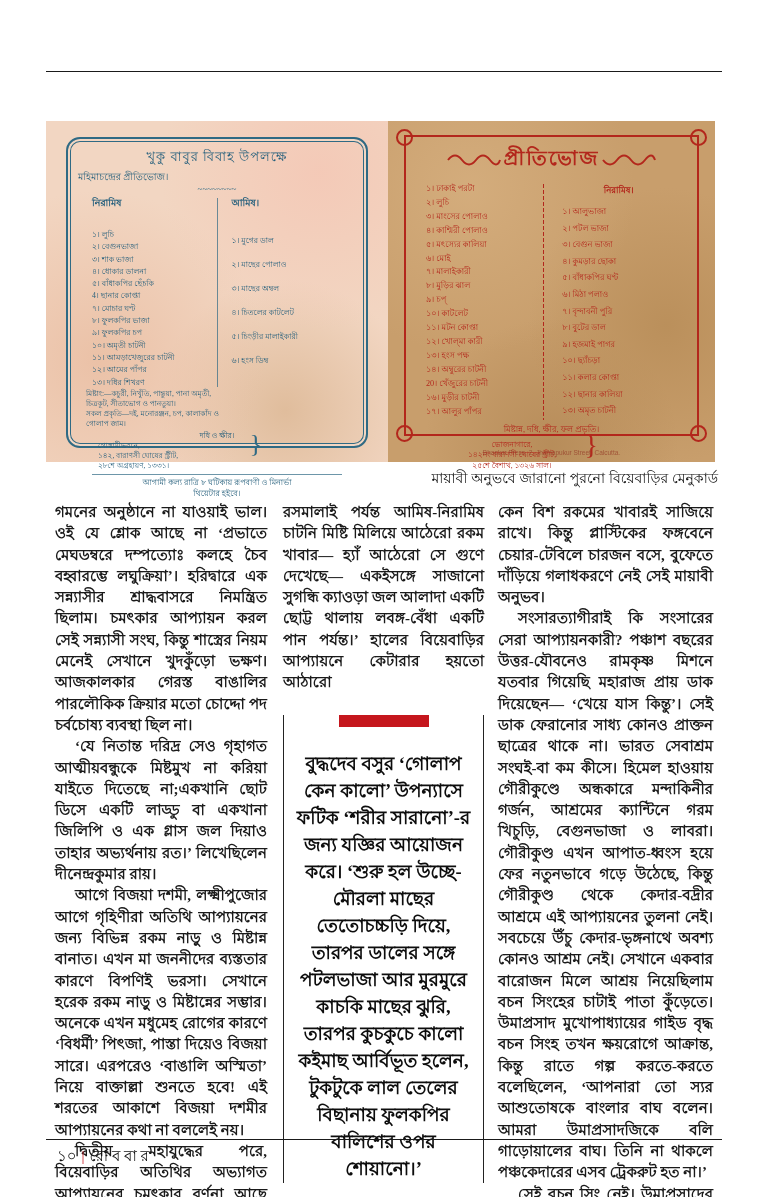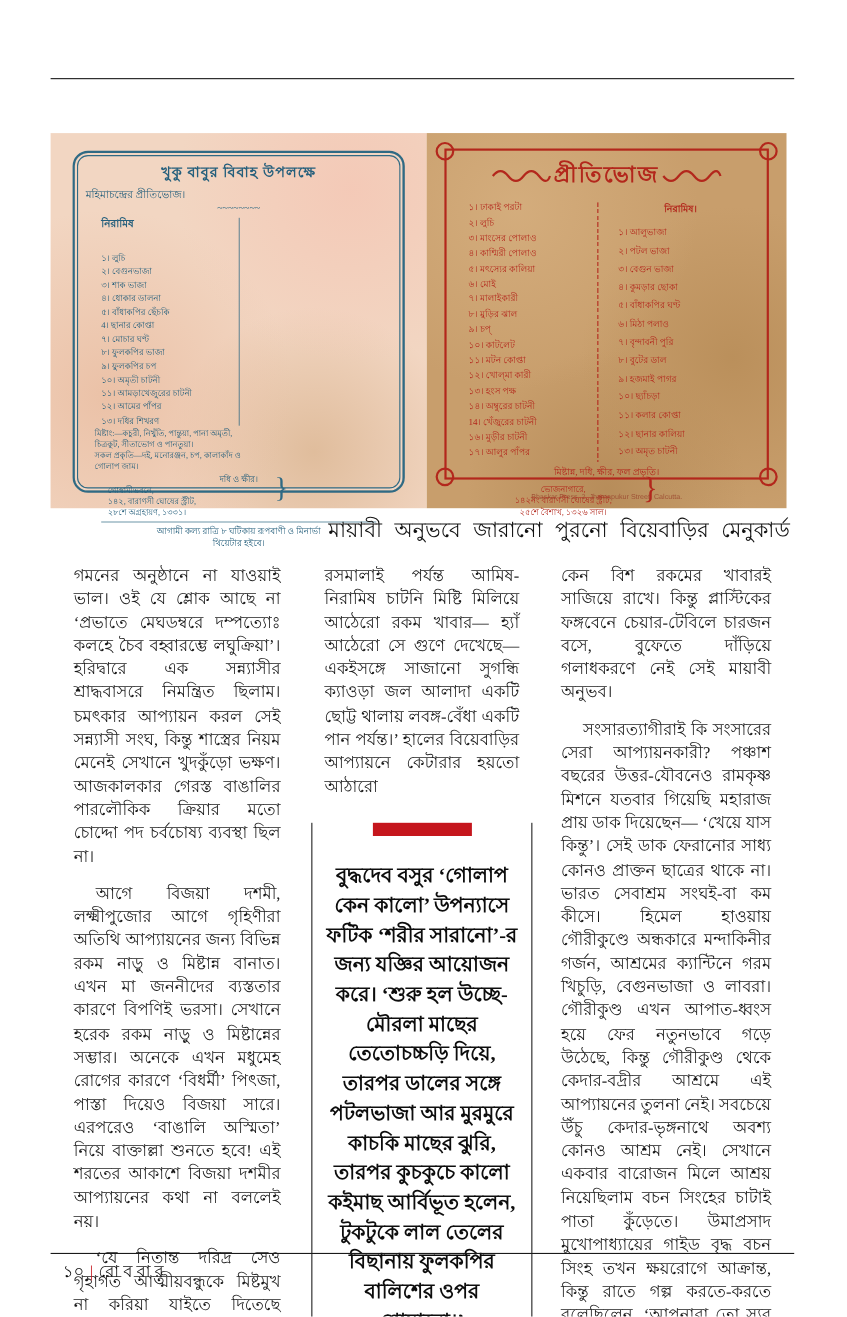--- a/index.html
+++ b/index.html
@@ -11,21 +11,21 @@
   .cards{position:absolute;left:46px;top:121px;width:669px;height:341px;display:flex;}
 
   
   .card-left{width:342px;height:341px;background:#f2d6c2;position:relative;flex:none;
     background-image:radial-gradient(circle at 80% 15%,rgba(244,200,182,.9),rgba(244,200,182,0) 40%),
       radial-gradient(circle at 15% 70%,rgba(233,188,160,.8),rgba(233,188,160,0) 45%),
       radial-gradient(circle at 70% 85%,rgba(216,178,140,.7),rgba(216,178,140,0) 35%);}
   .cl-frame{position:absolute;left:20px;top:16px;right:20px;bottom:14px;border:2px solid #2f6a84;
     border-radius:14px;box-shadow:0 0 0 2px #f2d6c2 inset,0 0 0 3px #2f6a84 inset;
     padding:8px 10px 4px;box-sizing:border-box;color:#255f7c;filter:blur(.2px);}
-  .cl-title{font-size:13px;font-weight:bold;text-align:center;letter-spacing:1px;}
+  .cl-title{font-size:13px;font-weight:normal;text-align:center;letter-spacing:1px;}
   .cl-sub{font-size:9.5px;margin-top:2px;}
   .cl-orn{text-align:center;color:#2f6a84;font-size:9px;line-height:8px;}
   .cl-cols{display:flex;margin-top:3px;}
   .cl-col{width:50%;box-sizing:border-box;padding:0 4px 0 14px;}
   .cl-colhead{font-size:9.5px;font-weight:bold;margin-bottom:18px;}
   .cl-item{font-size:7.8px;line-height:12.3px;white-space:nowrap;}
   .cl-col-r .cl-item{line-height:24px;}
   .cl-divider{width:1px;background:rgba(47,106,132,.7);margin:2px 0;}
   .cl-note{font-size:7.4px;line-height:10px;margin-left:8px;}
   .cl-center{text-align:center;font-size:7.6px;line-height:11px;margin-top:1px;}
@@ -53,27 +53,27 @@
   .cr-item{font-size:8.2px;line-height:13.9px;white-space:nowrap;}
   .cr-colhead{font-size:8.6px;font-weight:bold;text-align:center;margin-bottom:6px;}
   .cr-col-r .cr-item{line-height:16.6px;}
   .cr-note{text-align:center;font-size:8.4px;margin-top:3px;}
   .cr-addr{font-size:7.6px;line-height:10.5px;margin-left:30px;margin-top:3px;position:relative;width:140px;text-align:center;}
   .cr-brace{position:absolute;right:-16px;top:0px;font-size:28px;color:#b3271c;}
   .cr-printer{position:absolute;left:0;right:0;bottom:6px;text-align:center;font-size:6.5px;
     color:rgba(150,60,40,.75);font-family:"Liberation Sans",sans-serif;}
 
   
-  .caption{position:absolute;right:52px;top:467px;font-size:19px;color:#111;
-    font-family:Liberation Mono, monospace;}
+  .caption{position:absolute;right:52px;top:467px;font-size:14px;color:#111;
+    font-family:Liberation Sans, sans-serif;}
 
   
   .columns{position:absolute;left:55px;top:502px;width:660px;display:flex;}
   .col{font-size:15px;line-height:21.3px;text-align:justify;}
-  .col p{margin:12px;}
+  .col p{margin:0;font-weight:bold;}
   .col p + p{text-indent:20px;}
   .col1{width:212px;margin-right:16px;flex:none;}
   .col2{width:201px;margin-right:14px;flex:none;}
   .col3{width:215px;flex:none;}
 
   
   .quote-wrap{margin-top:21px;border-left:1px solid #222;border-right:1px solid #222;
     min-height:424px;box-sizing:border-box;padding:0 8px;}
   .quote-bar{width:90px;height:12px;background:#c5161d;margin:0 auto;}
   .quote-text{margin-top:24px;font-weight:bold;font-size:18.5px;line-height:27px;text-align:center;
@@ -112,20 +112,32 @@
                 <div class="cl-item">৭। মোচার ঘণ্ট</div>
                 <div class="cl-item">৮। ফুলকপির ভাজা</div>
                 <div class="cl-item">৯। ফুলকপির চপ</div>
                 <div class="cl-item">১০। অমৃতী চাটনী</div>
                 <div class="cl-item">১১। আমড়াখেজুরের চাটনী</div>
                 <div class="cl-item">১২। আমের পাঁপর</div>
                 <div class="cl-item">১৩। দধির শিখরণ</div>
               </div>
           </div>
           <div class="cl-divider"></div>
+          <div class="cl-col cl-col-r">
+            <div class="cl-colhead">আমিষ।</div>
+            <div>
+
+            <div class="cl-item">১। মুগের ডাল</div>
+                <div class="cl-item">২। মাছের পোলাও</div>
+                <div class="cl-item">৩। মাছের অম্বল</div>
+                <div class="cl-item">৪। চিতলের কাটলেট</div>
+                <div class="cl-item">৫। চিংড়ীর মালাইকারী</div>
+                <div class="cl-item">৬। হংস ডিম্ব</div>
+              </div>
+          </div>
         </div>
         <div>
 
         <div class="cl-note">মিষ্টাং:—কচুরী, নিখুঁতি, পান্তুয়া, পানা অমৃতী,</div>
             <div class="cl-note">চিত্রকূট, সীতাভোগ ও পানতুয়া।</div>
             <div class="cl-note">সকল প্রকৃতি—দই, মনোরঞ্জন, চপ, কালাকাঁদ ও</div>
             <div class="cl-note">গোলাপ জাম।</div>
           </div>
         <div class="cl-center">দধি ও ক্ষীর।</div>
         <div class="cl-addr">
@@ -173,21 +185,21 @@
                 <div class="cr-item">৫। মৎস্যের কালিয়া</div>
                 <div class="cr-item">৬। মোই</div>
                 <div class="cr-item">৭। মালাইকারী</div>
                 <div class="cr-item">৮। মুড়ির ঝাল</div>
                 <div class="cr-item">৯। চপ্</div>
                 <div class="cr-item">১০। কাটলেট</div>
                 <div class="cr-item">১১। মটন কোপ্তা</div>
                 <div class="cr-item">১২। খোল্‌মা কারী</div>
                 <div class="cr-item">১৩। হংস পক্ষ</div>
                 <div class="cr-item">১৪। অম্বুরের চাটনী</div>
-                <div class="cr-item">14। খেঁজুরের চাটনী</div>
+                <div class="cr-item">20। খেঁজুরের চাটনী</div>
                 <div class="cr-item">১৬। মুড়ীর চাটনী</div>
                 <div class="cr-item">১৭। আলুর পাঁপর</div>
               </div>
           </div>
           <div class="cr-vdiv"></div>
           <div class="cr-col-r">
             <div class="cr-colhead">নিরামিষ।</div>
             <div>
 
             <div class="cr-item">১। আলুভাজা</div>
@@ -220,22 +232,22 @@
       <div class="cr-printer">Bhaskar Press, 2, Jhamapukur Street, Calcutta.</div>
     </div>
   </div>
 
   <div class="caption">মায়াবী অনুভবে জারানো পুরনো বিয়েবাড়ির মেনুকার্ড</div>
 
   <div class="columns">
     <div class="col col1">
 
     <p>গমনের অনুষ্ঠানে না যাওয়াই ভাল। ওই যে শ্লোক আছে না ‘প্রভাতে মেঘডম্বরে দম্পত্যোঃ কলহে চৈব বহ্বারম্ভে লঘুক্রিয়া’। হরিদ্বারে এক সন্ন্যাসীর শ্রাদ্ধবাসরে নিমন্ত্রিত ছিলাম। চমৎকার আপ্যায়ন করল সেই সন্ন্যাসী সংঘ, কিন্তু শাস্ত্রের নিয়ম মেনেই সেখানে খুদকুঁড়ো ভক্ষণ। আজকালকার গেরস্ত বাঙালির পারলৌকিক ক্রিয়ার মতো চোদ্দো পদ চর্বচোষ্য ব্যবস্থা ছিল না।</p>
+        <p>‘যে নিতান্ত দরিদ্র সেও গৃহাগত আত্মীয়বন্ধুকে মিষ্টমুখ না করিয়া যাইতে দিতেছে না;একখানি ছোট ডিসে একটি লাড্ডু বা একখানা জিলিপি ও এক গ্লাস জল দিয়াও তাহার অভ্যর্থনায় রত।’ লিখেছিলেন দীনেন্দ্রকুমার রায়।</p>
         <p>আগে বিজয়া দশমী, লক্ষ্মীপুজোর আগে গৃহিণীরা অতিথি আপ্যায়নের জন্য বিভিন্ন রকম নাড়ু ও মিষ্টান্ন বানাত। এখন মা জননীদের ব্যস্ততার কারণে বিপণিই ভরসা। সেখানে হরেক রকম নাড়ু ও মিষ্টান্নের সম্ভার। অনেকে এখন মধুমেহ রোগের কারণে ‘বিধর্মী’ পিৎজা, পাস্তা দিয়েও বিজয়া সারে। এরপরেও ‘বাঙালি অস্মিতা’ নিয়ে বাক্তাল্লা শুনতে হবে! এই শরতের আকাশে বিজয়া দশমীর আপ্যায়নের কথা না বললেই নয়।</p>
-        <p>‘যে নিতান্ত দরিদ্র সেও গৃহাগত আত্মীয়বন্ধুকে মিষ্টমুখ না করিয়া যাইতে দিতেছে না;একখানি ছোট ডিসে একটি লাড্ডু বা একখানা জিলিপি ও এক গ্লাস জল দিয়াও তাহার অভ্যর্থনায় রত।’ লিখেছিলেন দীনেন্দ্রকুমার রায়।</p>
         <p>দ্বিতীয় মহাযুদ্ধের পরে, বিয়েবাড়ির অতিথির অভ্যাগত আপ্যায়নের চমৎকার বর্ণনা আছে বুদ্ধদেব বসুর ‘তিথিডোর’ উপন্যাসে: ‘মিছিল চোখ নামাল টেবিলে পাতা ঘি রঙের পাতলা কাগজে, ছোট-বড় খুড়িতে ঘেরা মাটির লাল থালায়। চাইবার কী আছে? শাক থেকে</p>
       </div>
     <div class="col col2">
       <div>
 
       <p>রসমালাই পর্যন্ত আমিষ-নিরামিষ চাটনি মিষ্টি মিলিয়ে আঠেরো রকম খাবার— হ্যাঁ আঠেরো সে গুণে দেখেছে— একইসঙ্গে সাজানো সুগন্ধি ক্যাওড়া জল আলাদা একটি ছোট্ট থালায় লবঙ্গ-বেঁধা একটি পান পর্যন্ত।’ হালের বিয়েবাড়ির আপ্যায়নে কেটারার হয়তো আঠারো</p>
         </div>
       <div class="quote-wrap">
         <div class="quote-bar"></div>
         <div class="quote-text">বুদ্ধদেব বসুর ‘গোলাপ কেন কালো’ উপন্যাসে ফটিক ‘শরীর সারানো’-র জন্য যজ্ঞির আয়োজন করে। ‘শুরু হল উচ্ছে-মৌরলা মাছের তেতোচচ্চড়ি দিয়ে, তারপর ডালের সঙ্গে পটলভাজা আর মুরমুরে কাচকি মাছের ঝুরি, তারপর কুচকুচে কালো কইমাছ আর্বিভূত হলেন, টুকটুকে লাল তেলের বিছানায় ফুলকপির বালিশের ওপর শোয়ানো।’</div>

